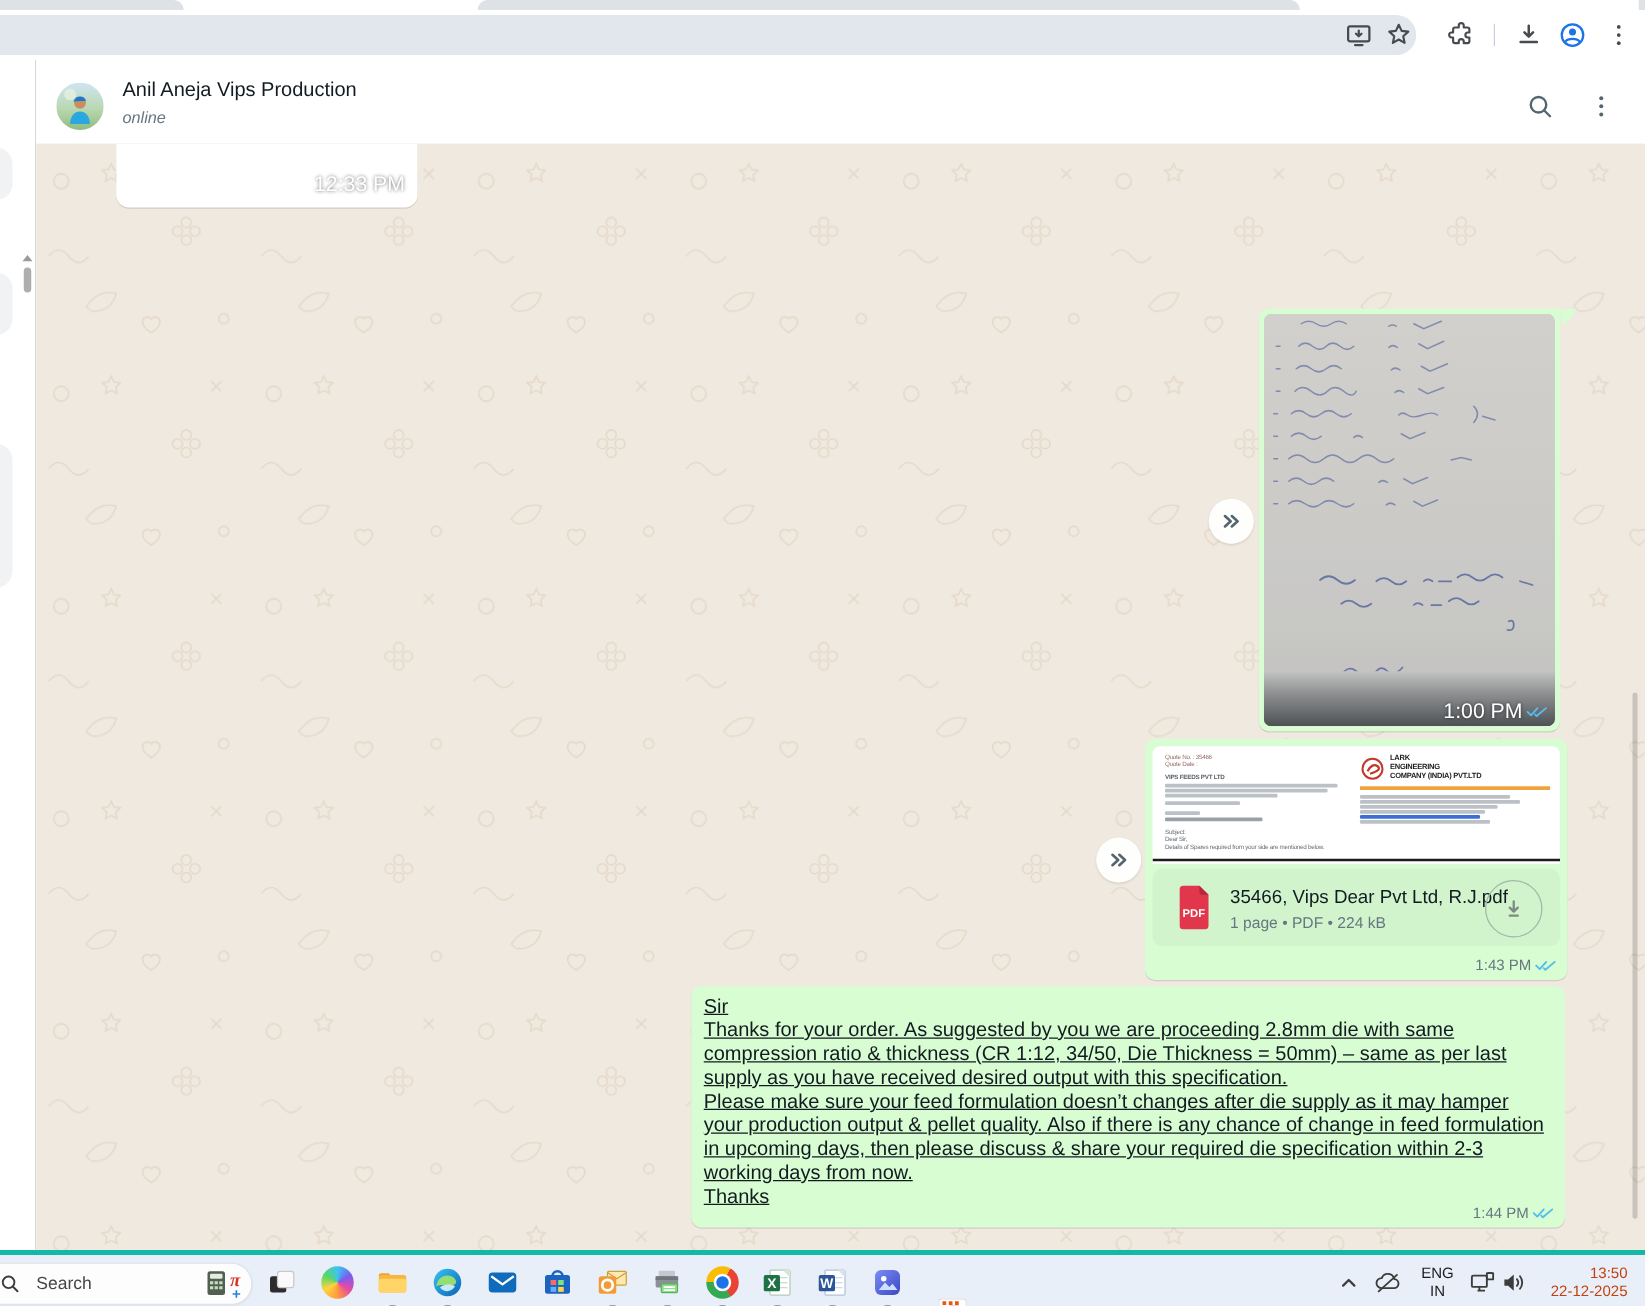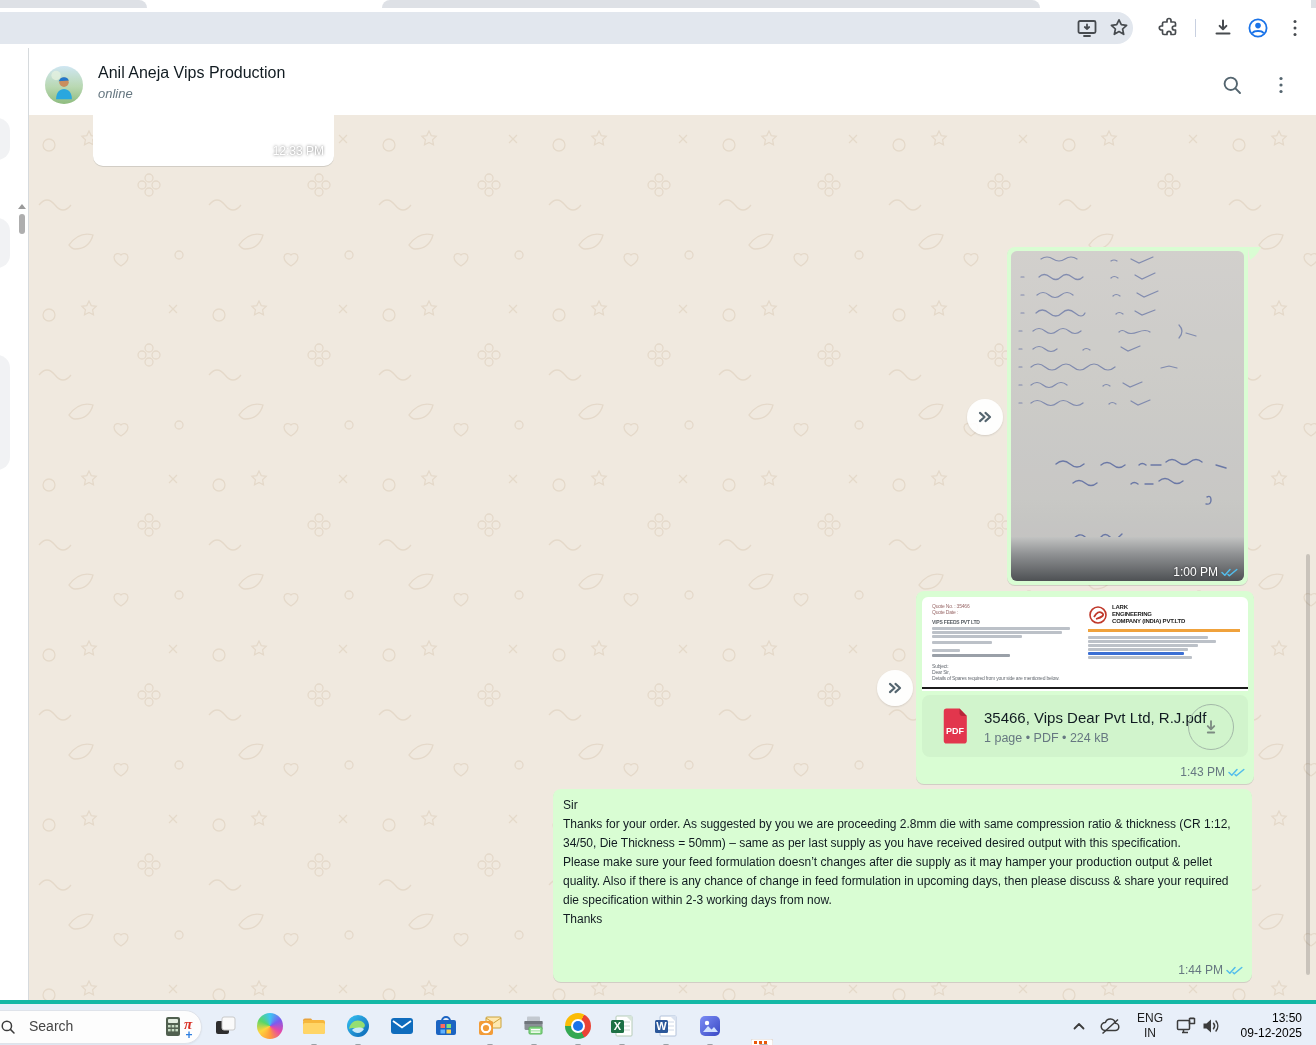--- a/index.html
+++ b/index.html
@@ -20,41 +20,41 @@
   .lshape{position:absolute;left:-16px;width:26px;background:#f1f2f4;border-radius:13px;}
   #panel{position:absolute;left:29px;top:0;width:1287px;height:952px;}
   #chat-header{position:absolute;left:0;top:0;width:100%;height:67px;background:#fff;border-bottom:1px solid #ebedef;text-align:center;}
   #avatar{position:absolute;left:16px;top:18px;width:38px;height:38px;border-radius:50%;overflow:hidden;}
   #peer-name{position:absolute;left:69px;top:16px;font-size:16px;color:#111b21;}
   #peer-status{position:absolute;left:69px;top:38px;font-size:13px;color:#667781;font-style:italic;}
   .hdricon{position:absolute;top:25px;width:24px;height:24px;}
   #chat-body{position:absolute;left:0;top:67px;width:100%;height:885px;background:#f0e9df;overflow:hidden;}
   .bubble-out{position:absolute;background:#d9fdd3;border-radius:8px;box-shadow:0 1px .5px rgba(11,20,26,.13);}
   .bubble-in{position:absolute;background:#fff;border-radius:0 0 10px 10px;box-shadow:0 1px .5px rgba(11,20,26,.13);}
-  .imgtime{position:absolute;right:10px;bottom:6px;font-size:12px;color:#fff;text-shadow:0 0 3px rgba(0,0,0,.6);display:flex;align-items:center;gap:3px;}
+  .imgtime{position:absolute;right:10px;bottom:6px;font-size:17px;color:#fff;text-shadow:0 0 3px rgba(0,0,0,.6);display:flex;align-items:center;gap:3px;}
   .bubtime{position:absolute;right:9px;bottom:5px;font-size:12px;color:#667781;display:flex;align-items:center;gap:3px;}
   .fwdbtn{position:absolute;width:36px;height:36px;border-radius:50%;background:rgba(255,255,255,.92);box-shadow:0 1px 2px rgba(0,0,0,.12);display:flex;align-items:center;justify-content:center;}
   #doc-preview{position:absolute;left:6px;top:6px;width:326px;height:94px;background:#fff;border-radius:6px 6px 0 0;overflow:hidden;}
   .pl{position:absolute;height:2.5px;background:#bcc1c8;border-radius:1px;}
   .microtxt{position:absolute;font-size:5px;color:#8a8f96;letter-spacing:-.2px;filter:blur(.2px);white-space:nowrap;}
   #doc-row{position:absolute;left:6px;top:104px;width:326px;height:62px;background:#d1f4cc;border-radius:8px;}
   #doc-name{position:absolute;left:62px;top:14px;font-size:15px;color:#111b21;white-space:nowrap;}
   #doc-meta{position:absolute;left:62px;top:36px;font-size:12.5px;color:#667781;white-space:nowrap;}
   #dl-btn{position:absolute;right:14px;top:9px;width:44px;height:44px;border-radius:50%;border:1.5px solid #a3b8a8;display:flex;align-items:center;justify-content:center;}
-  #msg-text{position:absolute;left:10px;top:7px;width:679px;font-size:12px;line-height:19px;color:#111b21;white-space:pre-line;}
+  #msg-text{position:absolute;left:10px;top:7px;width:679px;font-size:16px;line-height:19px;color:#111b21;white-space:pre-line;text-decoration:underline;}
   #chat-scrollbar{position:absolute;left:1277px;top:439px;width:4px;height:421px;background:rgba(0,0,0,.16);border-radius:2px;}
   
   #taskbar{position:absolute;left:0;top:1000px;width:1316px;height:45px;background:#e8eff9;border-top:4px solid #14b8a6;}
   #tb-search{position:absolute;left:-36px;top:6px;width:236px;height:32px;background:#fdfdfd;border:1px solid #dfe3ea;border-radius:17px;box-shadow:0 1px 2px rgba(0,0,0,.05);}
   #tb-search-label{position:absolute;left:64px;top:7px;font-size:14px;color:#454545;}
   .ticon{position:absolute;top:9px;width:26px;height:26px;}
   .trundot{position:absolute;top:40px;width:6px;height:2.5px;border-radius:2px;background:#9aa0a6;}
   .trayicon{position:absolute;top:10px;width:24px;height:24px;}
   #lang{position:absolute;left:1133px;top:7px;width:34px;text-align:center;font-size:12px;line-height:15px;color:#1b1b1b;}
-  #clock{position:absolute;right:14px;top:7px;text-align:right;font-size:12px;line-height:15px;color:#000000;}
+  #clock{position:absolute;right:14px;top:7px;text-align:right;font-size:12px;line-height:15px;color:#c2410c;}
   .chk{flex:0 0 auto;}
 </style>
 </head>
 <body>
 
 <div id="screen">
 
   <div id="tabstrip">
     <div class="tabshape" style="left:-20px;width:167px;border-radius:0 10px 0 0;"></div>
     <div class="tabshape" style="left:382px;width:658px;border-radius:10px 10px 0 0;"></div>
@@ -508,17 +508,17 @@
         </svg>
     </div>
     <div class="trayicon" style="left:1199px;">
       <svg viewBox="0 0 24 24" width="24" height="24">
           <path d="M4.5 9.5v5h3l4.5 4v-13l-4.5 4z" fill="#3c3c3c"></path>
           <path d="M14.5 9.3a4.2 4.2 0 0 1 0 5.4M17 7a8 8 0 0 1 0 10" fill="none" stroke="#3c3c3c" stroke-width="1.5" stroke-linecap="round"></path>
         </svg>
     </div>
     <div id="clock">
       <div>13:50</div>
-      <div>09-12-2025</div>
+      <div>22-12-2025</div>
     </div>
   </div>
 
 </div>
 
 </body></html>

